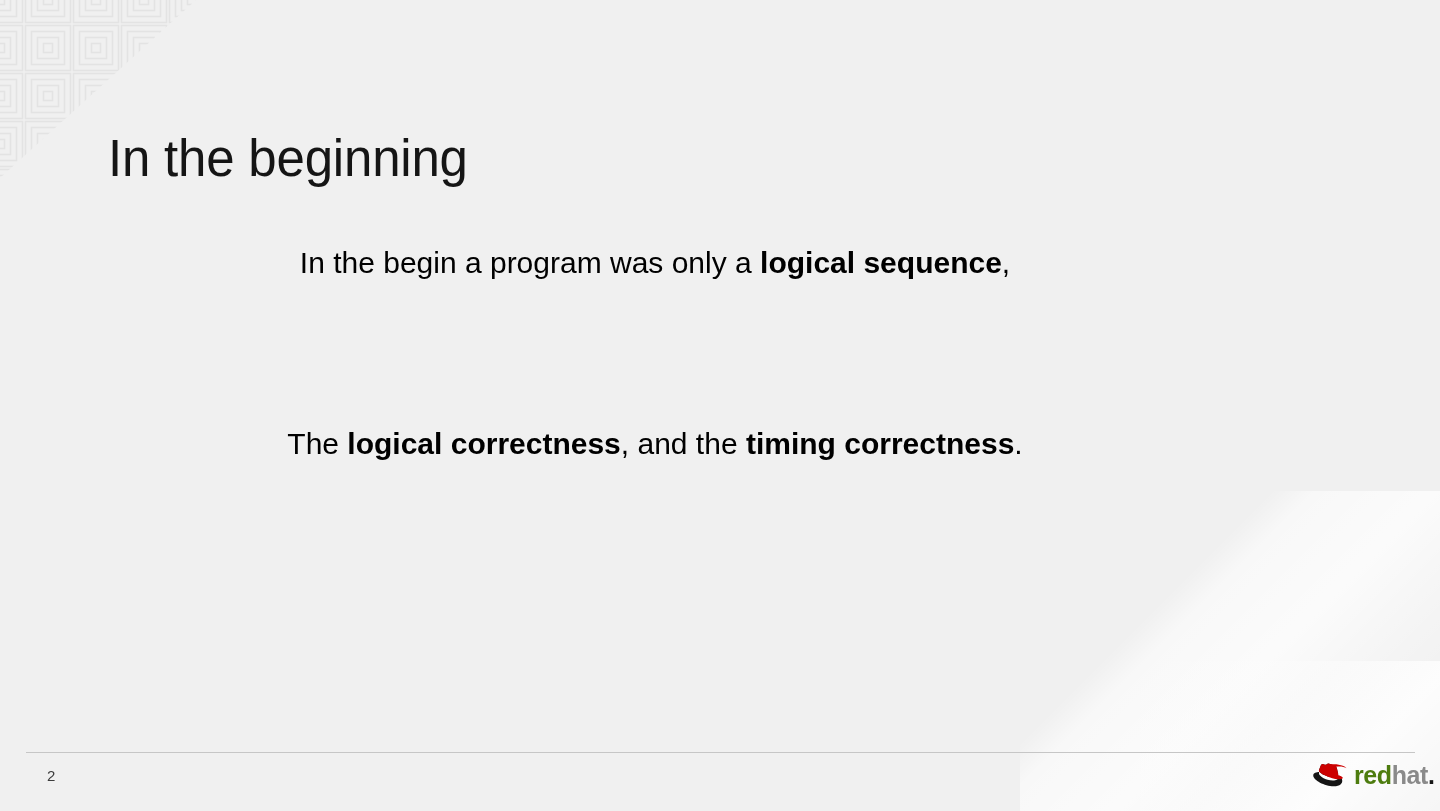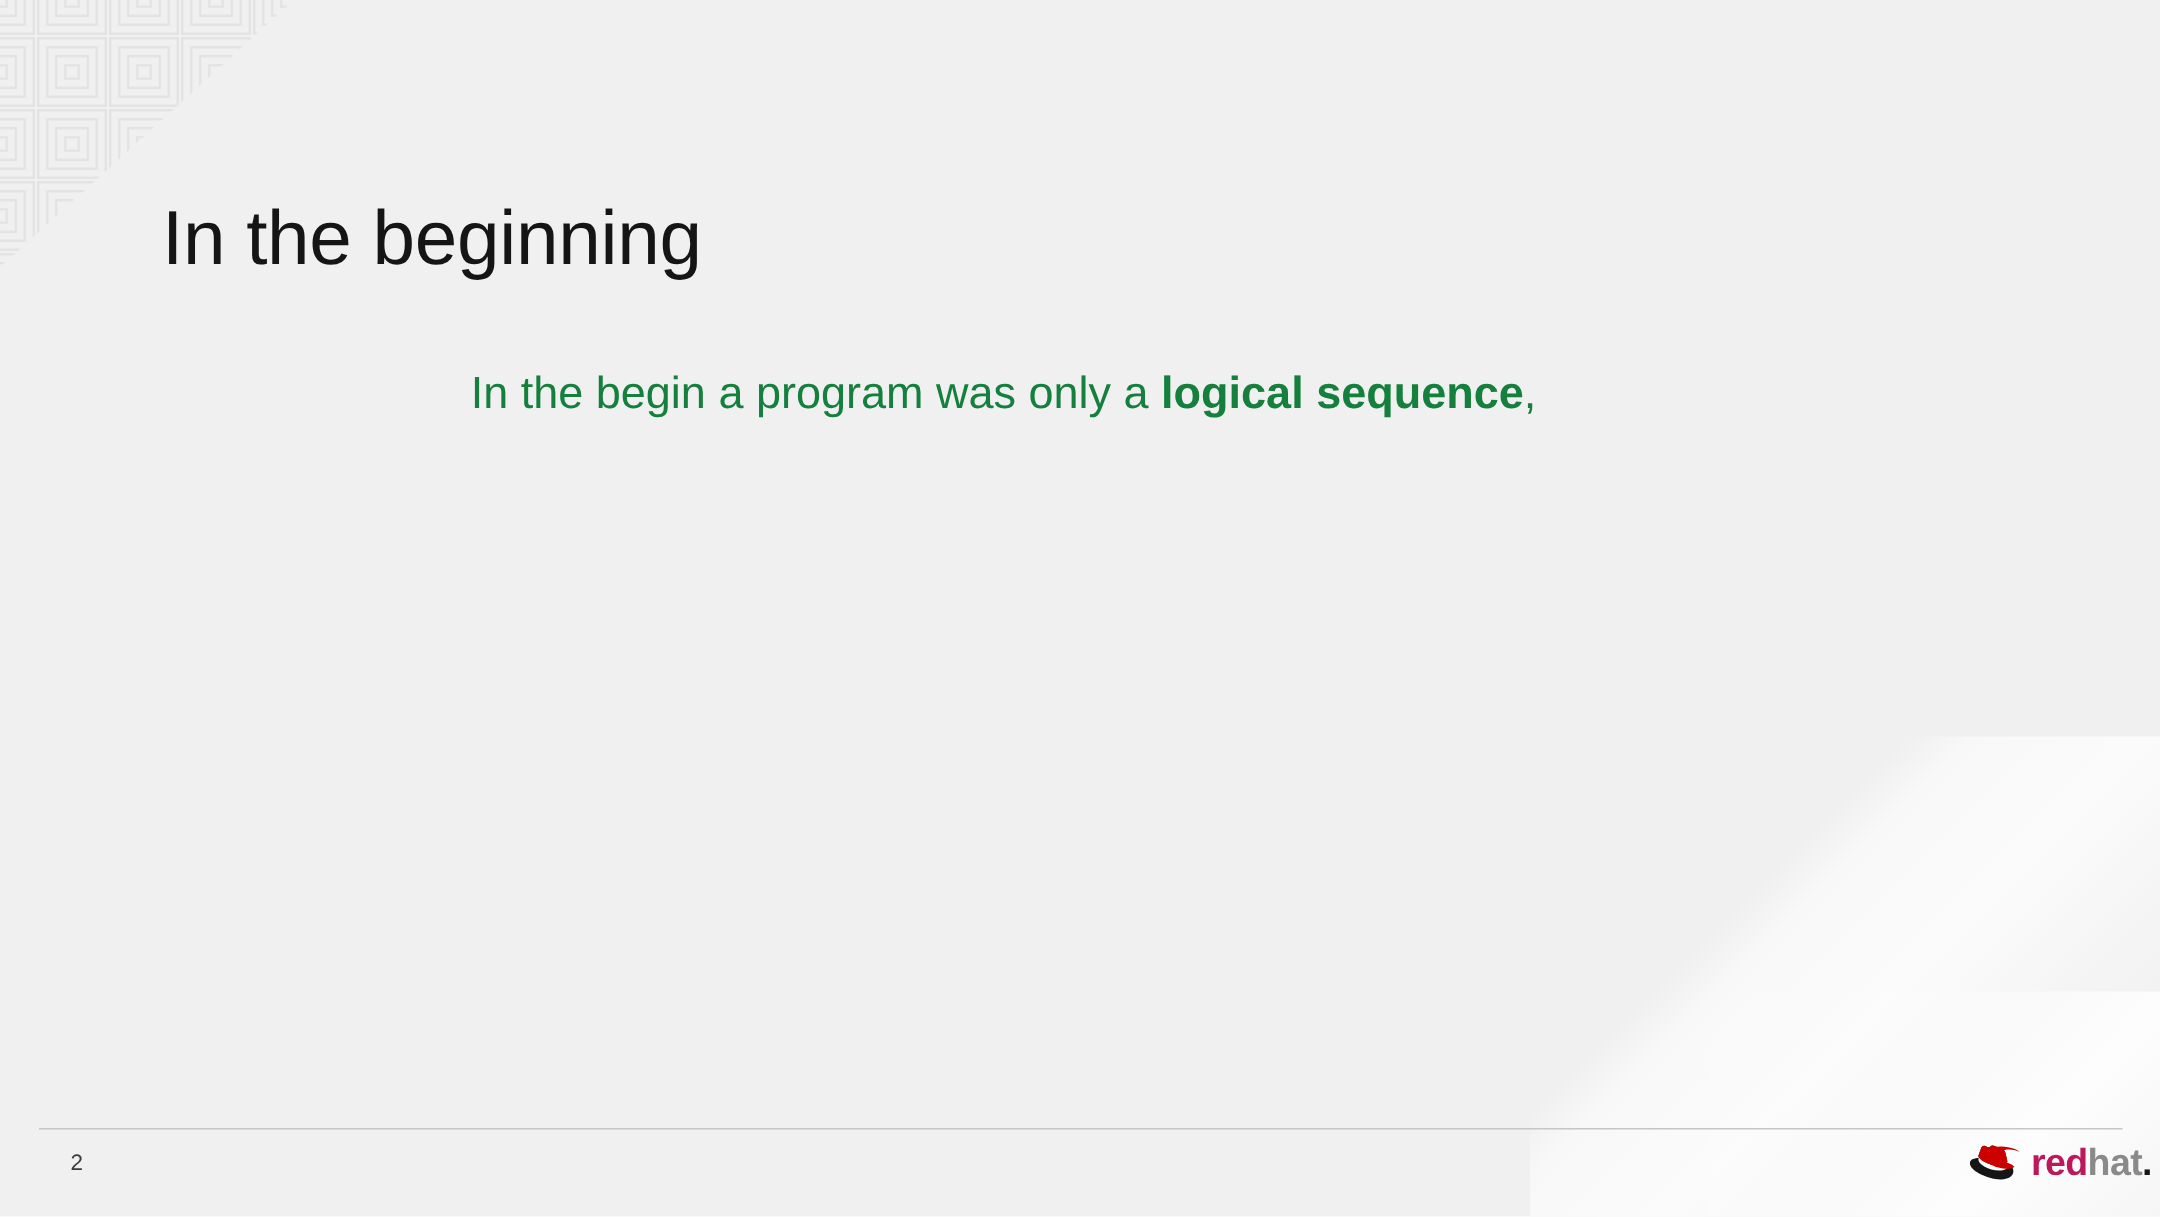--- a/index.html
+++ b/index.html
@@ -78,25 +78,24 @@
     letter-spacing: -0.2px;
     white-space: nowrap;
   }
 
   
   .body-block {
     position: absolute;
     left: 0;
     width: 1310px;
     text-align: center;
-    color: #15803d;
+    color: #000000;
     font-size: 30px;
     line-height: 45px;
     font-weight: 400;
-    padding-left: 14px;
   }
   .body-block.para-1 { top: 240px; }
   .body-block.para-2 { top: 421px; }
 
   .body-line { white-space: nowrap; }
   .body-line b {
     font-weight: 700;
   }
 
   
@@ -130,21 +129,21 @@
   .rh-word {
     margin-left: 7px;
     font-size: 25px;
     line-height: 25px;
     letter-spacing: -0.4px;
     position: relative;
     top: 1px;
   }
   .rh-word .rh-red {
     font-weight: 700;
-    color: #be185d;
+    color: #4d7c0f;
   }
   .rh-word .rh-hat {
     font-weight: 700;
     color: #8a8a8a;
   }
   .rh-word .rh-dot {
     font-weight: 700;
     color: #151515;
   }
 </style>
@@ -194,20 +193,21 @@
   <div class="corner-sheen"></div>
   <div class="corner-sheen-2"></div>
 
   <h1 class="slide-title">In the beginning</h1>
 
   <div class="body-block para-1">
     <div class="body-line"><span>In the begin a program was only a </span><b>logical sequence</b><span>,</span></div>
   </div>
 
   <div class="body-block para-2">
+    <div class="body-line"><span>The </span><b>logical correctness</b><span>, and the </span><b>timing correctness</b><span>.</span></div>
   </div>
 
   <div class="footer-rule"></div>
   <div class="page-number">2</div>
 
   <div class="rh-logo">
     <span>
       <svg class="rh-mark" width="34" height="27" viewBox="0 0 68 54" xmlns="http://www.w3.org/2000/svg">
         <path d="M40.6 32.2c4 0 9.8-0.8 9.8-5.6 0-0.4 0-0.7-0.1-1.1l-2.4-10.4c-0.6-2.3-1.1-3.4-5.3-5.5C39.3 7.9 32.3 5.2 30.2 5.2c-1.9 0-2.5 2.5-4.8 2.5-2.2 0-3.9-1.9-6-1.9-2 0-3.3 1.4-4.3 4.2 0 0-2.8 7.9-3.2 9.1-0.1 0.2-0.1 0.4-0.1 0.6 0 2.9 11.4 12.4 28.8 12.4M51 28.6c0.5 2.6 0.5 2.9 0.5 3.2 0 4.5-5 7-11.6 7-14.9 0-28-8.7-28-14.5 0-0.8 0.2-1.6 0.5-2.3C7.1 22.3 0.5 23.3 0.5 29.1c0 9.6 22.7 21.4 40.7 21.4 13.8 0 17.3-6.2 17.3-11.2 0-3.9-3.4-8.3-7.5-10.7" fill="#151515"></path>
         <path d="M51 28.6c-10.4-0.5-12.9-6.5-12.9-8.6 0-6.6 6.2-9.2 14.6-9.2 5.3 0 10.8 1.3 14.4 3.5-1.7-1.8-4.3-3.4-7.6-4.6C55.3 7.8 48.4 6.5 42.2 6.5c-13.4 0-24.2 5.4-24.2 12.2 0 8 15.6 17.7 33 17.7 4.5 0 7.3-0.9 9-2.6-1.7-2.1-5.3-4.4-9-5.2" fill="#cc0000"></path>

